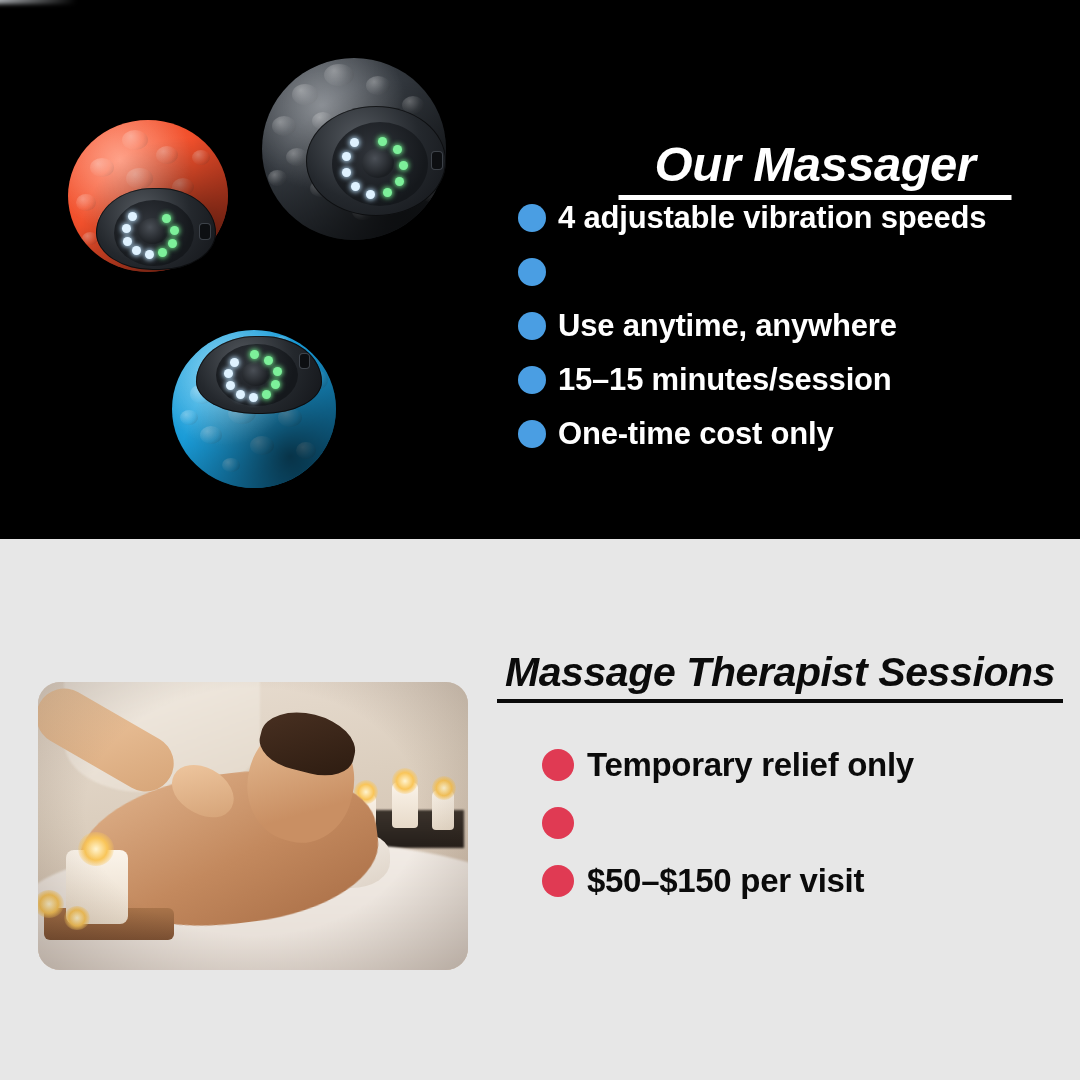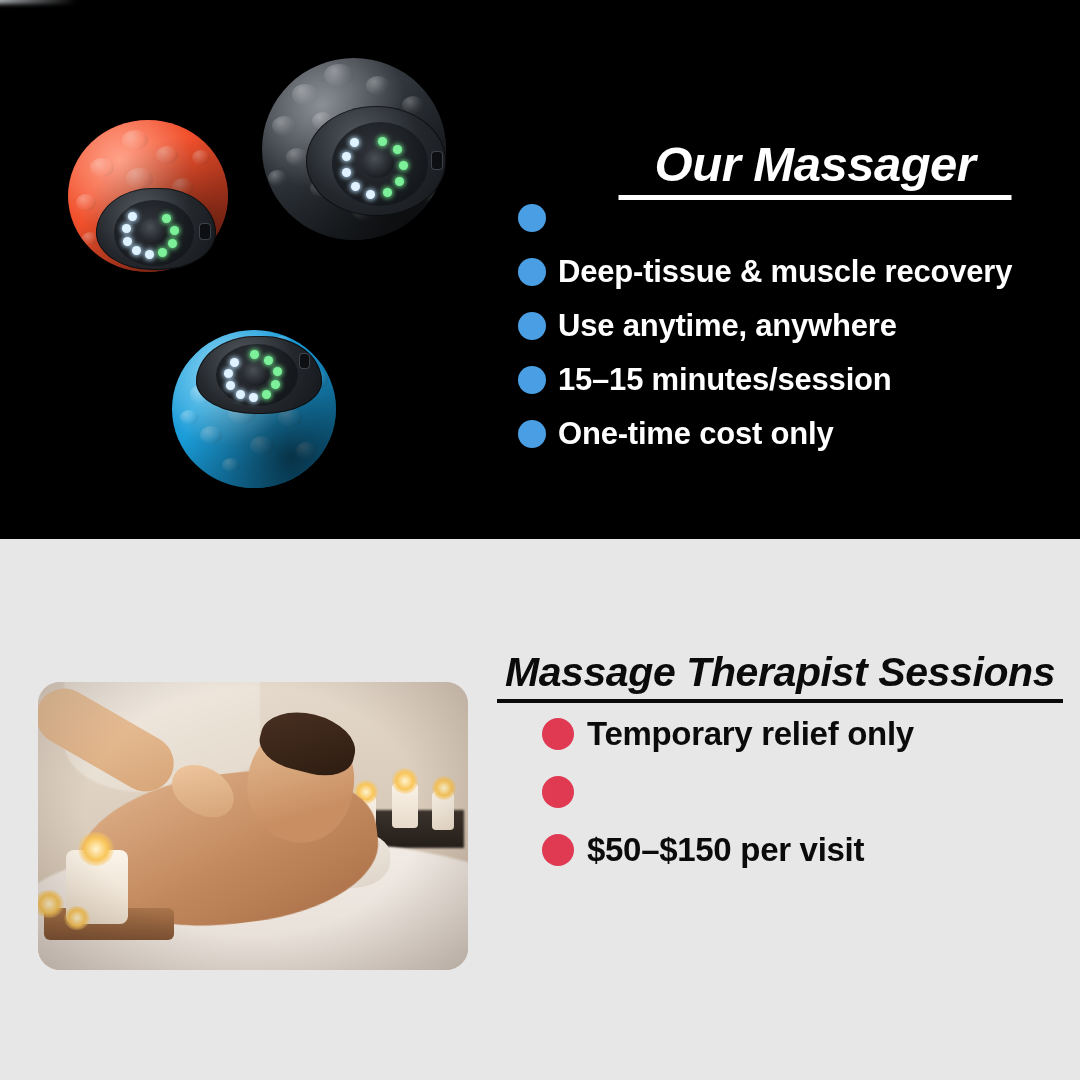--- a/index.html
+++ b/index.html
@@ -280,21 +280,21 @@
   .title-light .rule {
     position:absolute;
     left:50%; transform:translateX(-50%);
     top:50px;
     width:566px; height:4px;
     background:#0b0b0b;
   }
 
   .bullets-light {
     position:absolute;
-    left:72px; top:166px;
+    left:72px; top:197px;
     width:538px;
   }
   .bullets-light li {
     display:flex;
     align-items:center;
     gap:13px;
     height:58px;
     white-space:nowrap;
   }
   .bullets-light .dot {
@@ -418,24 +418,24 @@
 
     <div class="top-copy">
       <h1 class="title-dark">
         <span>Our Massager</span>
         <span class="rule"></span>
       </h1>
 
       <ul class="bullets bullets-dark">
         <li>
           <span class="dot"></span>
-        </li>
-        <li>
-          <span class="dot"></span>
-          <span class="txt">Deep-tissue &amp; muscle recovery</span>
+          <span class="txt">4 adjustable vibration speeds</span>
+        </li>
+        <li>
+          <span class="dot"></span>
         </li>
         <li>
           <span class="dot"></span>
           <span class="txt">Use anytime, anywhere</span>
         </li>
         <li>
           <span class="dot"></span>
           <span class="txt">15–15 minutes/session</span>
         </li>
         <li>

